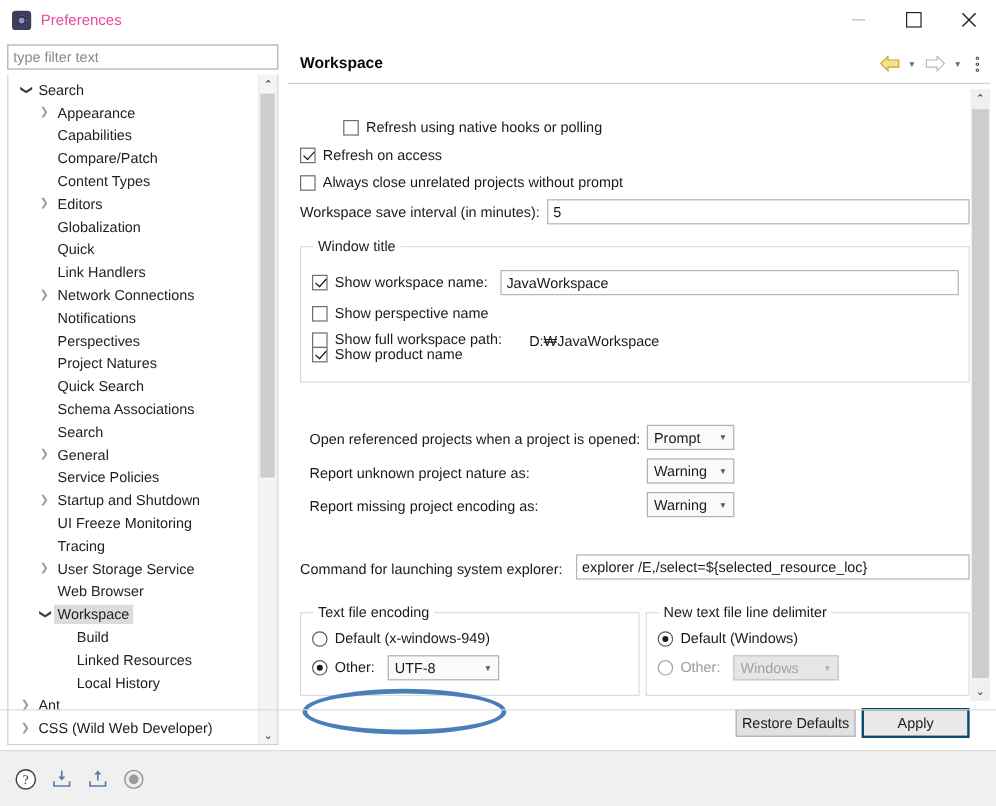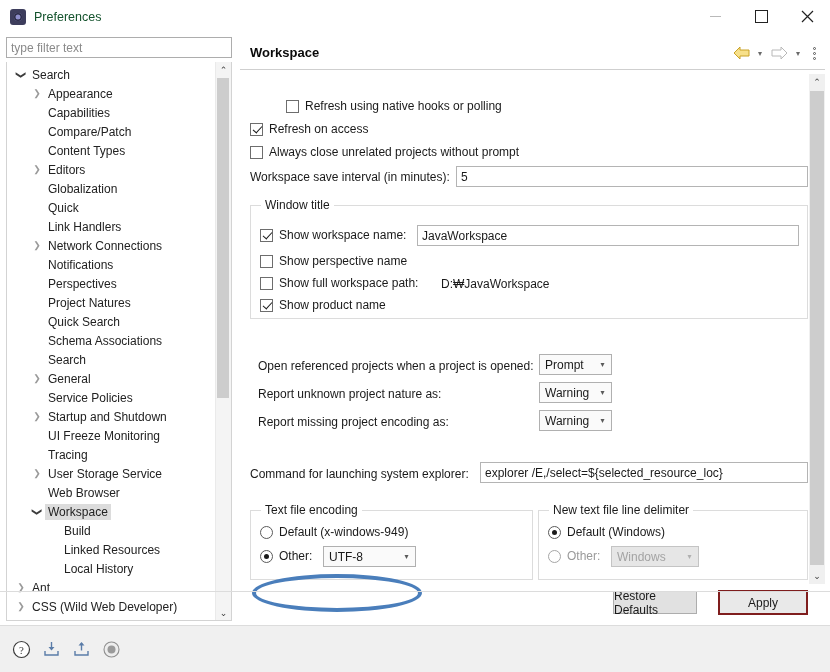--- a/index.html
+++ b/index.html
@@ -38,21 +38,21 @@
   }
   .title-icon .gear-inner {
     position: absolute; left: 4px; top: 4px;
     width: 8px; height: 8px;
     border-radius: 50%;
     background: #8e8ecb;
     box-shadow: inset 0 0 0 1.5px #2b2b45;
   }
   .title-text {
     font-size: 12.5px;
-    color: #14532d;
+    color: #ec4899;
   }
   .win-controls {
     position: absolute;
     right: 0; top: 0;
     height: 33px;
     display: flex;
   }
   .win-btn {
     width: 46px; height: 33px;
     display: flex; align-items: center; justify-content: center;
@@ -336,21 +336,21 @@
     box-sizing: border-box;
     background: #e1e1e1;
     border: 1px solid #adadad;
     font-family: "Liberation Sans", sans-serif;
     font-size: 12px;
     color: #1a1a1a;
     display: flex; align-items: center; justify-content: center;
     cursor: default;
   }
   .btn.focus {
-    border: 2px solid #7f1d1d;
+    border: 2px solid #0c4a6e;
     background: #e9e9e9;
   }
 
   
   .bottom-bar {
     position: absolute;
     left: 0; top: 625px;
     width: 830px; height: 47px;
     background: #f0f0f0;
     border-top: 1px solid #dcdcdc;
@@ -585,21 +585,21 @@
           <span class="cb"></span>
           <span>Show perspective name</span>
         </div>
 
         <div class="chk-row" style="left:9px; top:70px;">
           <span class="cb"></span>
           <span>Show full workspace path:</span>
         </div>
         <div class="lbl" style="left:190px; top:71px;">D:₩JavaWorkspace</div>
 
-        <div class="chk-row" style="left:9px; top:92px;">
+        <div class="chk-row" style="left:9px; top:82px;">
           <span class="cb checked"></span>
           <span>Show product name</span>
         </div>
       </div>
 
       <div class="lbl" style="left:18px; top:285px;">Open referenced projects when a project is opened:</div>
       <div class="combo" style="left:299px; top:280px; width:73px; height:21px;">
         <span class="cval">Prompt</span>
         <span class="carrow">▾</span>
       </div>
@@ -657,21 +657,21 @@
 
       <div class="content-scroll">
         <div class="cs-arrow">⌃</div>
         <div class="cs-thumb"></div>
         <div class="cs-arrow" style="position:absolute;bottom:0;left:0;right:0;">⌄</div>
       </div>
     </div>
 
     <div class="annot-ellipse" style="left:12px; top:537px; width:170px; height:38px;"></div>
 
-    <div class="btn" style="left:373px; top:554px; width:84px; height:23px;">Restore Defaults</div>
+    <div class="btn" style="left:373px; top:554px; width:100px; height:23px;">Restore Defaults</div>
     <div class="btn focus" style="left:478px; top:553px; width:90px; height:25px;">Apply</div>
   </div>
 </div>
 
 <div class="hsep"></div>
 
 <div class="bottom-bar">
   <div class="bb-icons">
     <div class="bb-ic">
       <svg width="19" height="19" viewBox="0 0 19 19">

